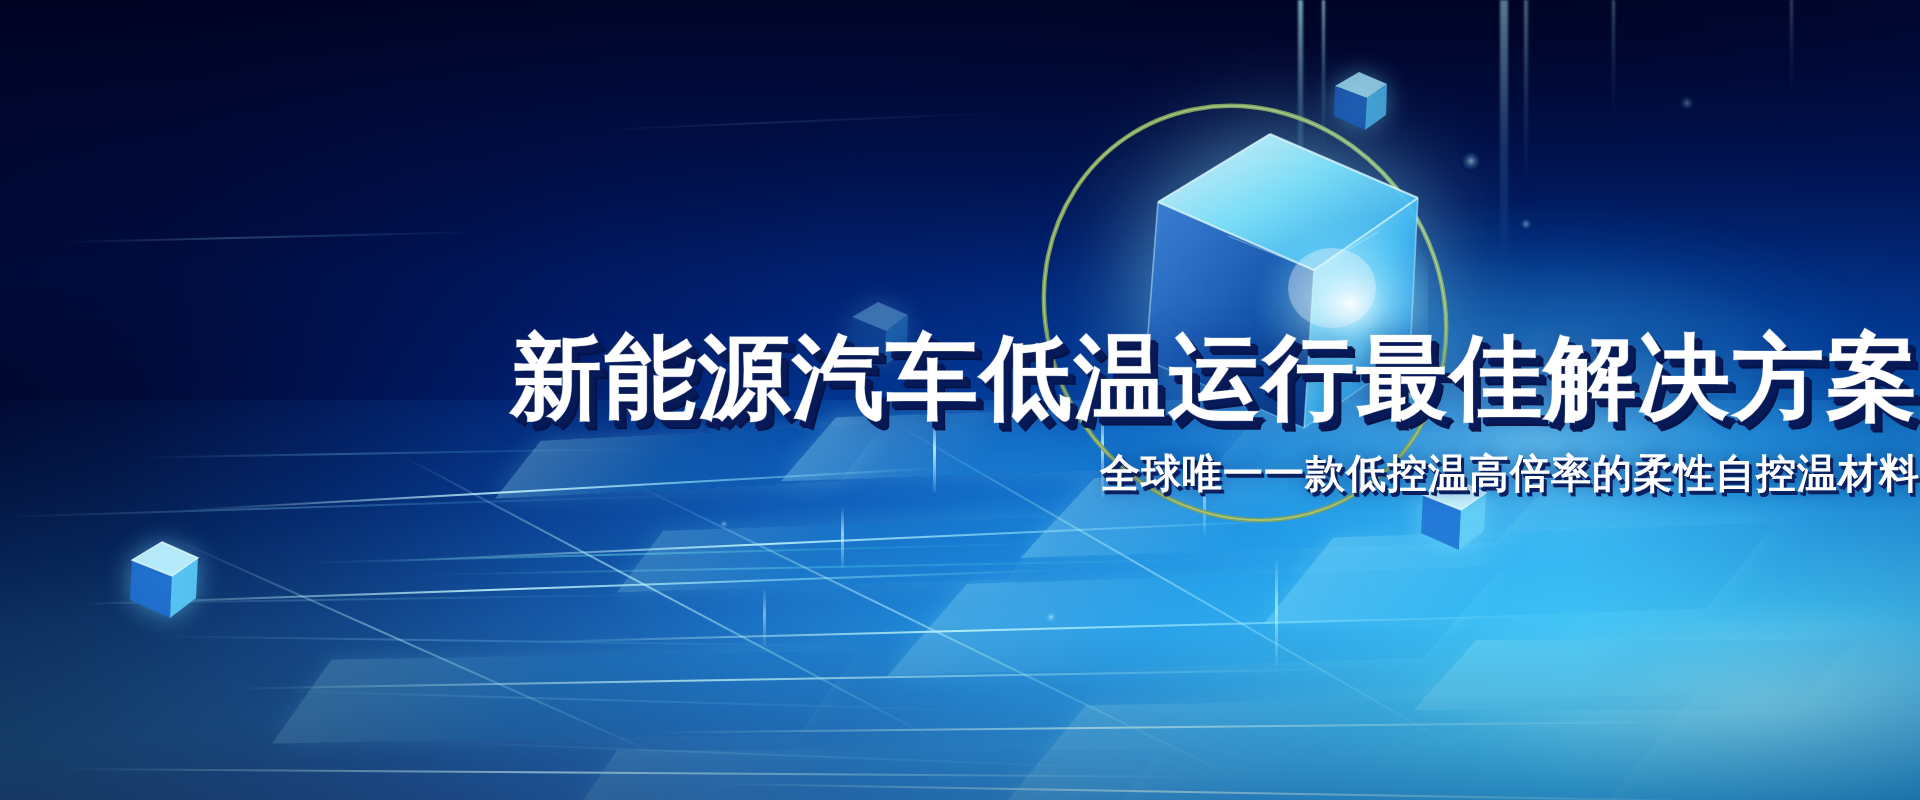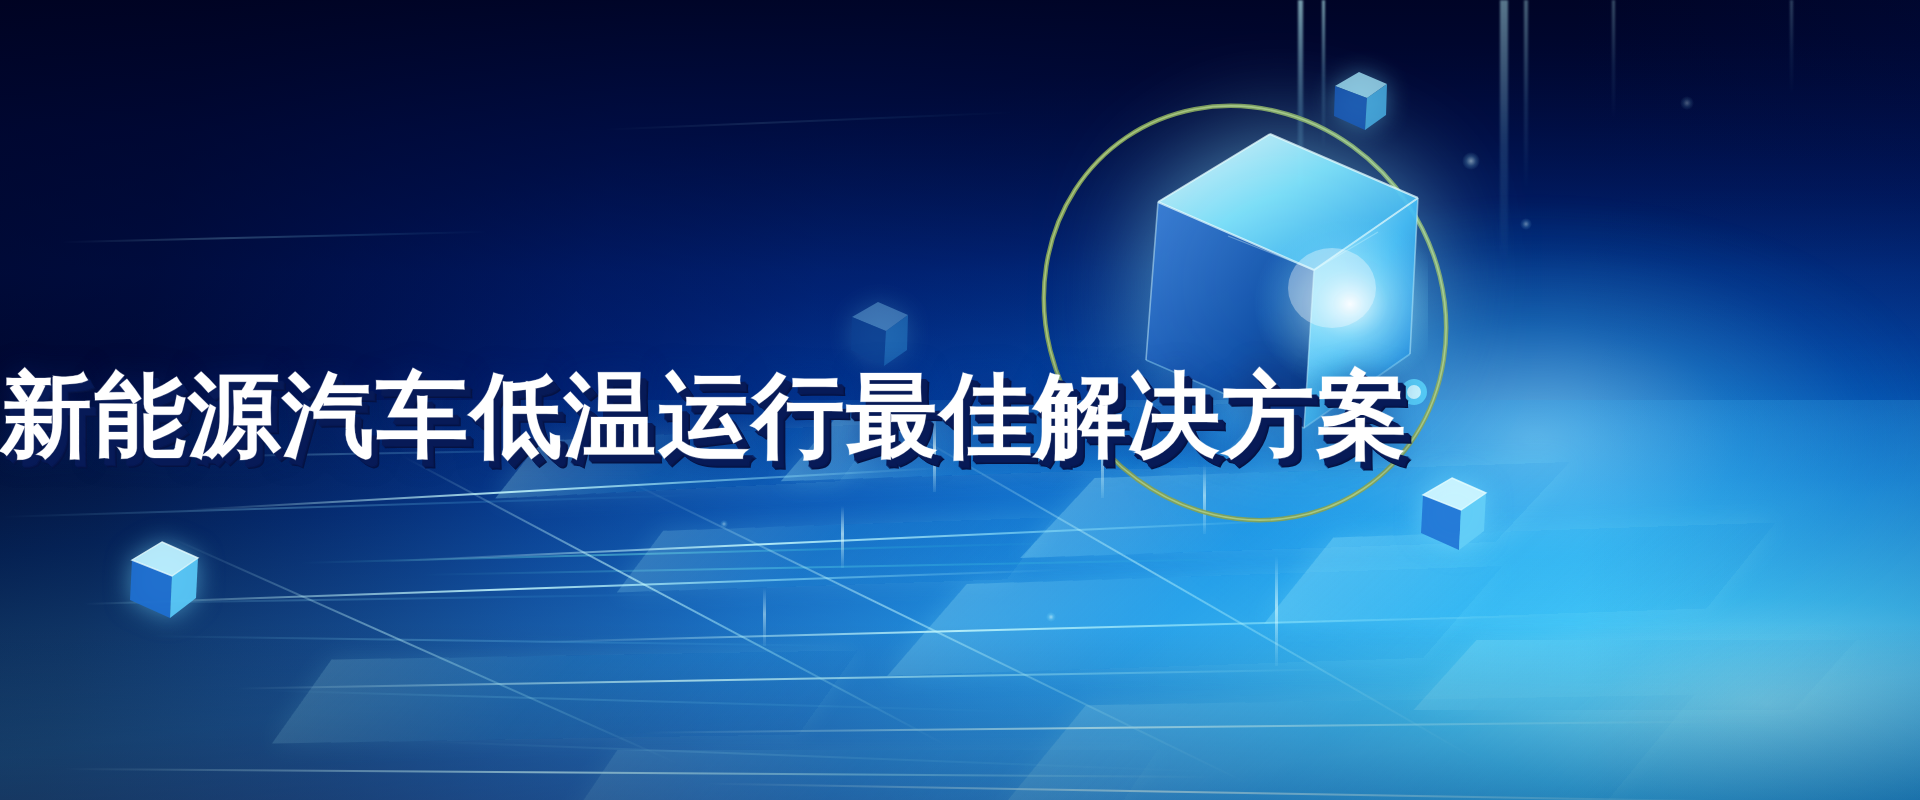--- a/index.html
+++ b/index.html
@@ -107,21 +107,21 @@
 
   
   .dot{
     position:absolute;border-radius:50%;
     background:radial-gradient(closest-side, rgba(225,255,255,0.95), rgba(150,235,255,0.35) 55%, rgba(100,200,255,0) 100%);
   }
 
   
   .text-wrap{
     position:absolute;left:0;top:0;width:100%;height:100%;
-    display:flex;flex-direction:column;align-items:flex-start;justify-content:center;
+    display:flex;flex-direction:column;align-items:flex-end;justify-content:center;
     padding-top:32px;
   }
   .title{
     margin:0;
     font-size:92px;
     font-weight:700;
     letter-spacing:2px;
     color:#ffffff;
     white-space:nowrap;
     line-height:1.02;
@@ -296,15 +296,16 @@
   <div class="dot" style="left:1462px;top:152px;width:18px;height:18px;opacity:.55;"></div>
   <div class="dot" style="left:1520px;top:218px;width:12px;height:12px;opacity:.45;"></div>
   <div class="dot" style="left:1046px;top:612px;width:10px;height:10px;opacity:.6;"></div>
   <div class="dot" style="left:720px;top:520px;width:8px;height:8px;opacity:.5;"></div>
   <div class="dot" style="left:1680px;top:96px;width:14px;height:14px;opacity:.35;"></div>
 
   <div class="bg-vignette"></div>
 
   <div class="text-wrap">
     <h1 class="title">新能源汽车低温运行最佳解决方案</h1>
+    <p class="subtitle">全球唯一一款低控温高倍率的柔性自控温材料</p>
   </div>
 
 </div>
 
 </body></html>

